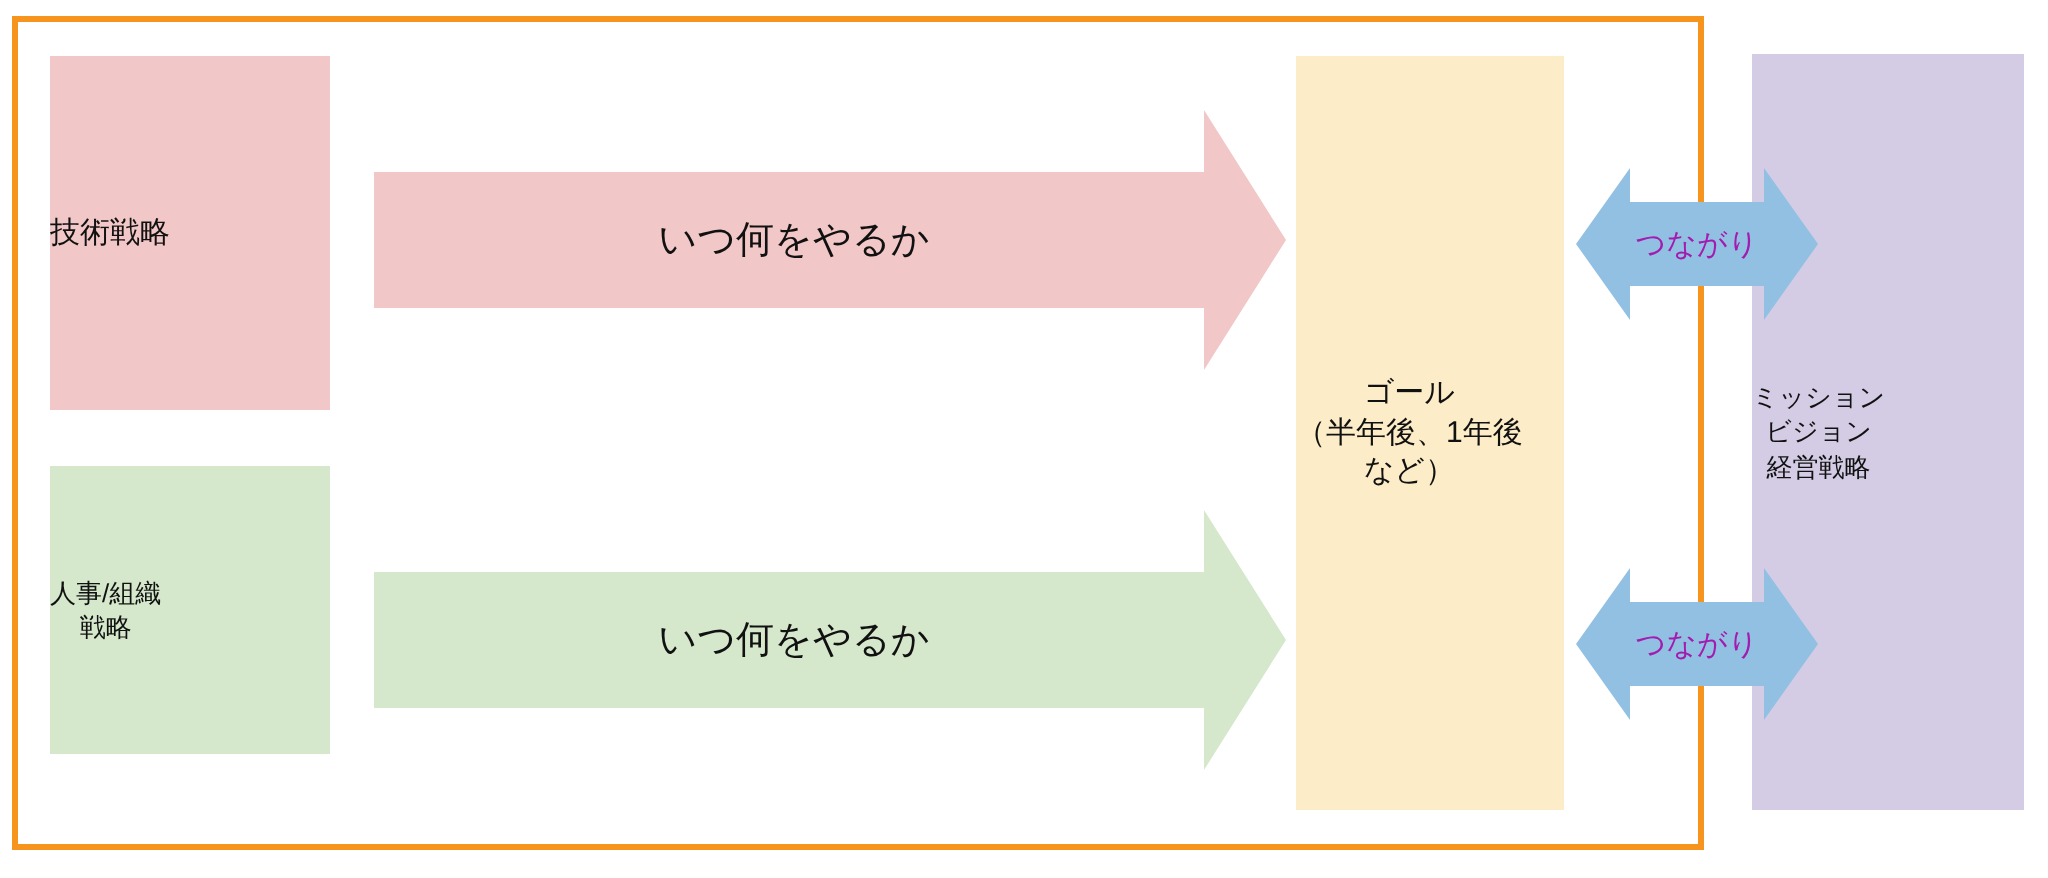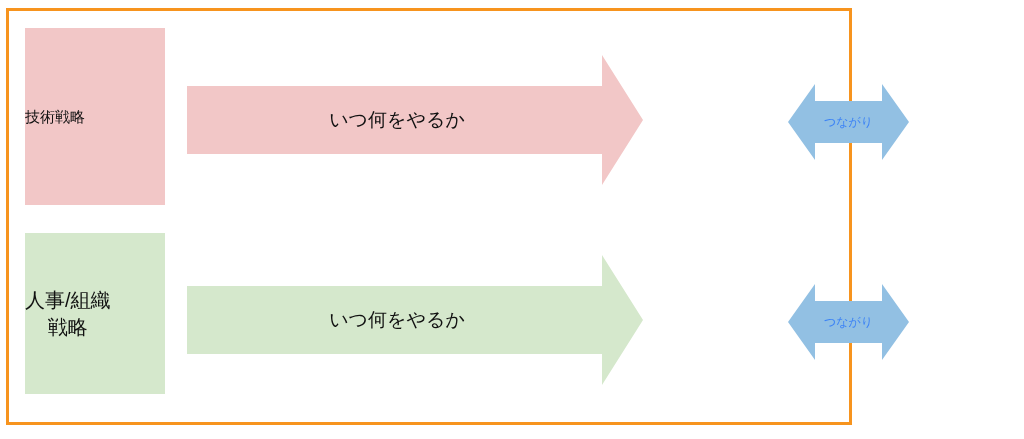--- a/index.html
+++ b/index.html
@@ -45,23 +45,23 @@
     top: 28px;
     width: 140px;
     height: 177px;
     background: #F2C7C7;
     font-size: 15px;
   }
   .box-hr {
     left: 25px;
     top: 233px;
     width: 140px;
-    height: 161px;
+    height: 144px;
     background: #D5E8CC;
-    font-size: 20px;
+    font-size: 13px;
   }
   .box-goal {
     left: 648px;
     top: 28px;
     width: 134px;
     height: 377px;
     background: #FCEDC8;
     font-size: 15px;
   }
   .box-mission {
@@ -110,22 +110,22 @@
     align-items: center;
     justify-content: center;
   }
   .double-arrow .arrow-shape {
     position: absolute;
     inset: 0;
   }
   .double-arrow .arrow-label {
     position: relative;
     z-index: 2;
-    font-size: 12px;
-    color: #3b82f6;
+    font-size: 15px;
+    color: #a21caf;
   }
   .double-top {
     left: 788px;
     top: 84px;
     width: 121px;
     height: 76px;
   }
   .double-bottom {
     left: 788px;
     top: 284px;
@@ -156,21 +156,31 @@
 
   <div class="box box-tech">
     <span>技術戦略</span>
   </div>
 
   <div class="box box-hr">
     <span>人事/組織
 戦略</span>
   </div>
 
+  <div class="box box-goal">
+    <span>ゴール
+（半年後、1年後
+など）</span>
+  </div>
 
+  <div class="box box-mission">
+    <span>ミッション
+ビジョン
+経営戦略</span>
+  </div>
 
   <div class="double-arrow double-top">
     <svg class="arrow-shape" viewBox="0 0 121 76" preserveAspectRatio="none">
       <polygon points="0,38 27,0 27,17 94,17 94,0 121,38 94,76 94,59 27,59 27,76" fill="#92C0E3"></polygon>
     </svg>
     <span class="arrow-label">つながり</span>
   </div>
 
   <div class="double-arrow double-bottom">
     <svg class="arrow-shape" viewBox="0 0 121 76" preserveAspectRatio="none">

